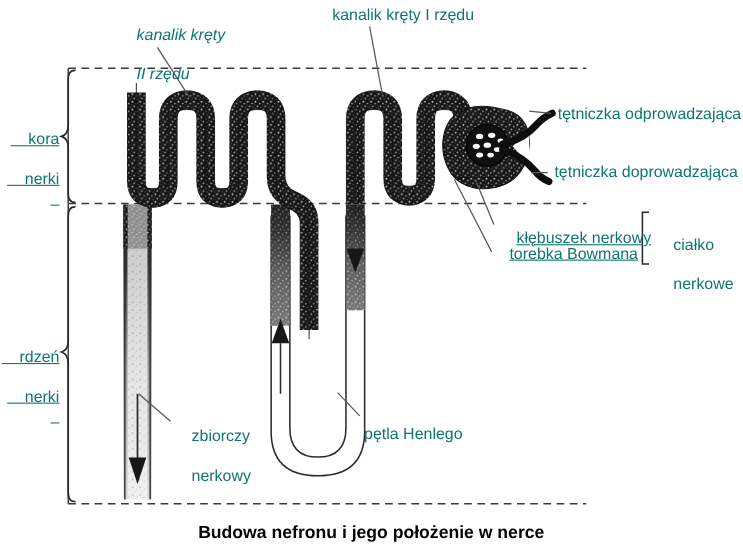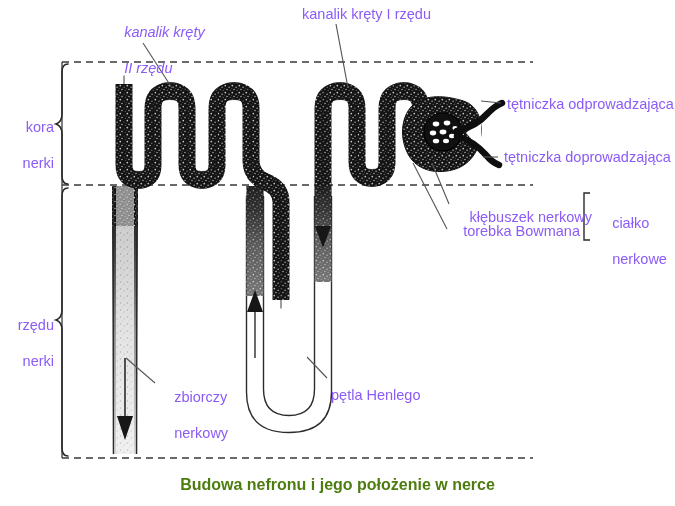--- a/index.html
+++ b/index.html
@@ -25,32 +25,32 @@
     position: absolute;
     left: 0; top: 0;
     width: 675px;
     height: 506px;
   }
   .lbl {
     position: absolute;
     font-family: "Liberation Sans", sans-serif;
     font-size: 14.5px;
     line-height: 18px;
-    color: #8b5cf6;
+    color: #0f766e;
     white-space: pre;
   }
   .caption {
     position: absolute;
     font-family: "Liberation Sans", sans-serif;
     font-weight: bold;
     font-size: 16px;
-    color: #4d7c0f;
+    color: #000000;
     white-space: pre;
   }
-  .txt-right { text-align: right; }
+  .txt-right { text-align: right; text-decoration: underline; }
 </style>
 </head>
 <body>
 
 <div id="diagram-root">
 
   <svg class="layer" viewBox="0 0 675 506">
     <defs>
 
       <pattern id="speckle" width="7" height="7" patternUnits="userSpaceOnUse">
@@ -220,21 +220,21 @@
       <path d="M 590 193 L 584 193 L 584 240 L 590 240"></path>
     </g>
   </svg>
 
   <div class="lbl txt-right" style="left:2px; top:100px; width:52px;">
     <span>kora</span><br>
     <span>nerki</span>
   </div>
 
   <div class="lbl txt-right" style="left:0px; top:298px; width:54px;">
-    <span>rzędu</span><br>
+    <span>rdzeń</span><br>
     <span>nerki</span>
   </div>
 
   <div class="lbl" style="left:108px; top:5px;font-style:italic;">
     <span>kanalik kręty</span><br>
     <span>II rzędu</span>
   </div>
 
   <div class="lbl" style="left:302px; top:5px;">kanalik kręty I rzędu</div>
 

